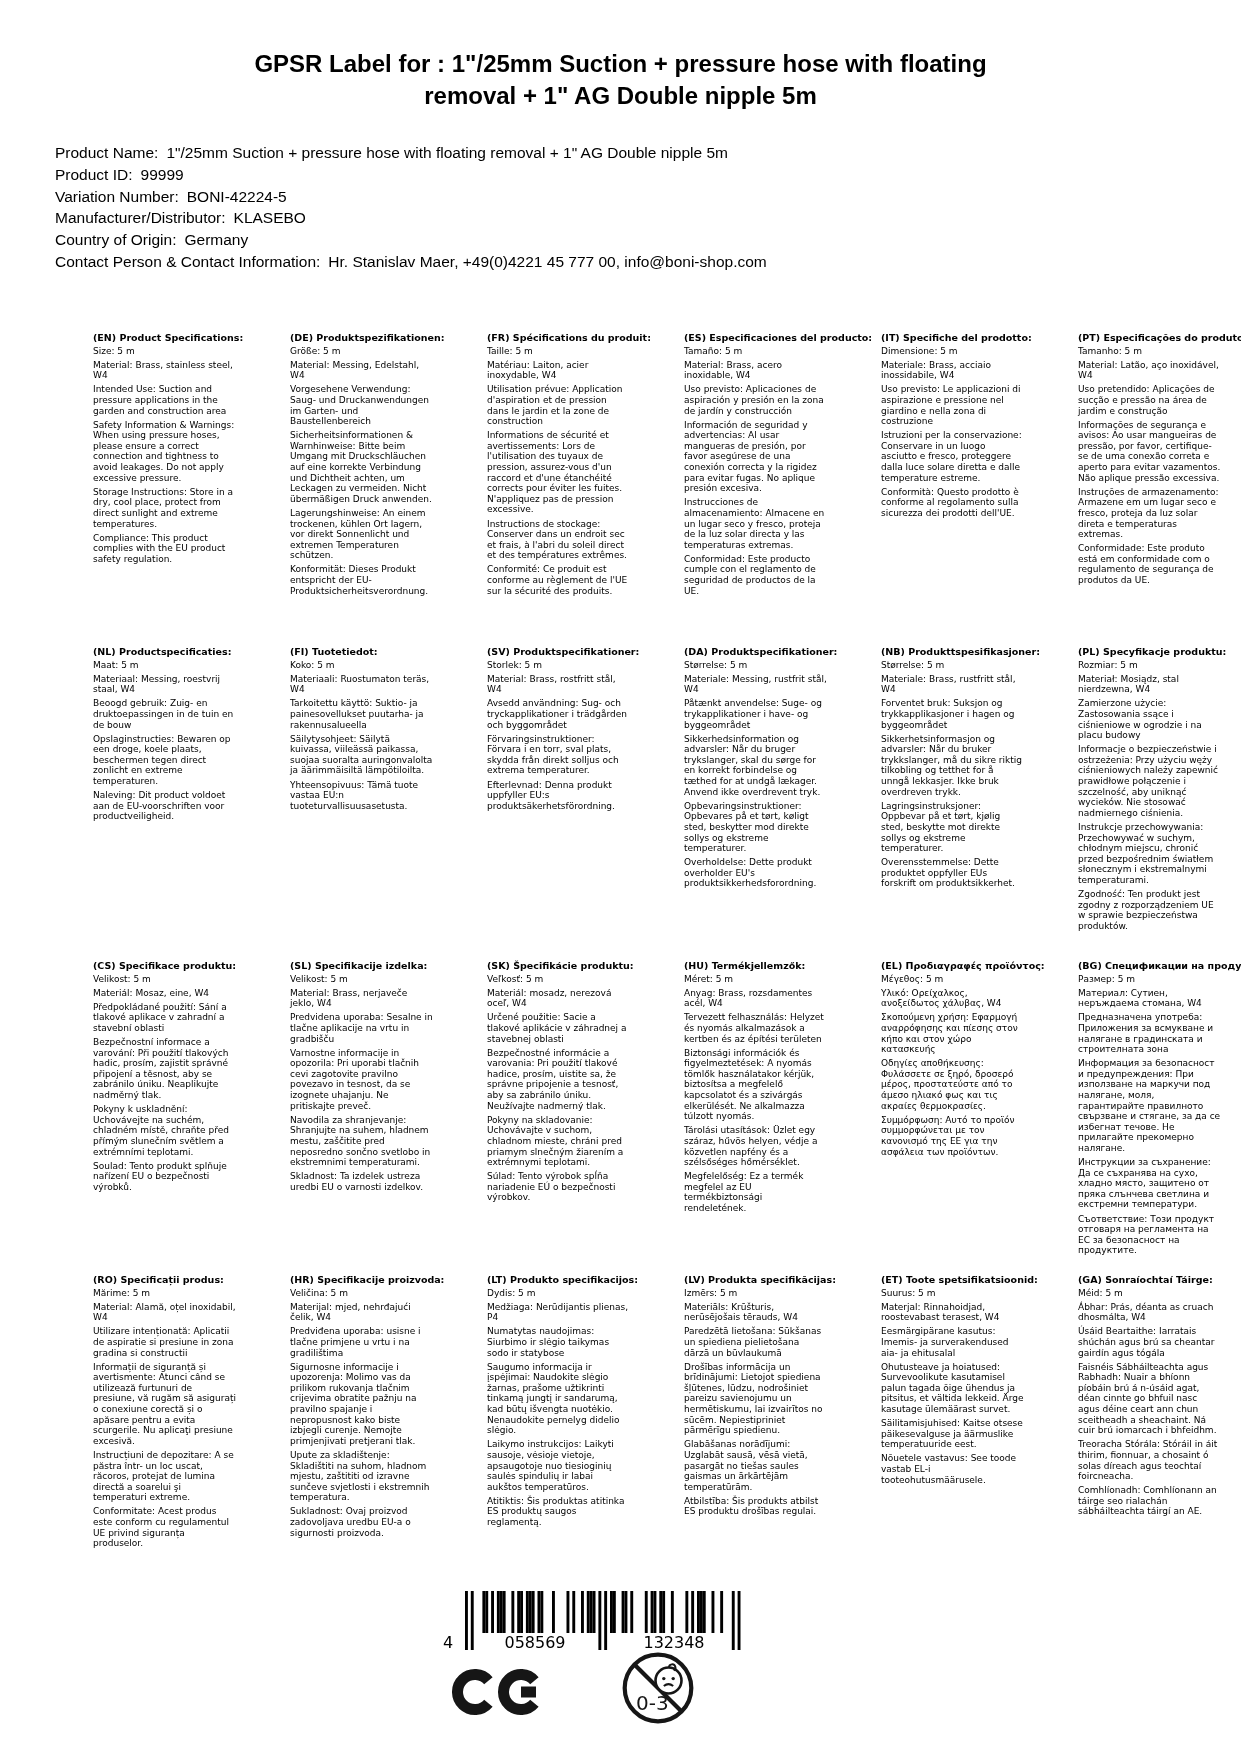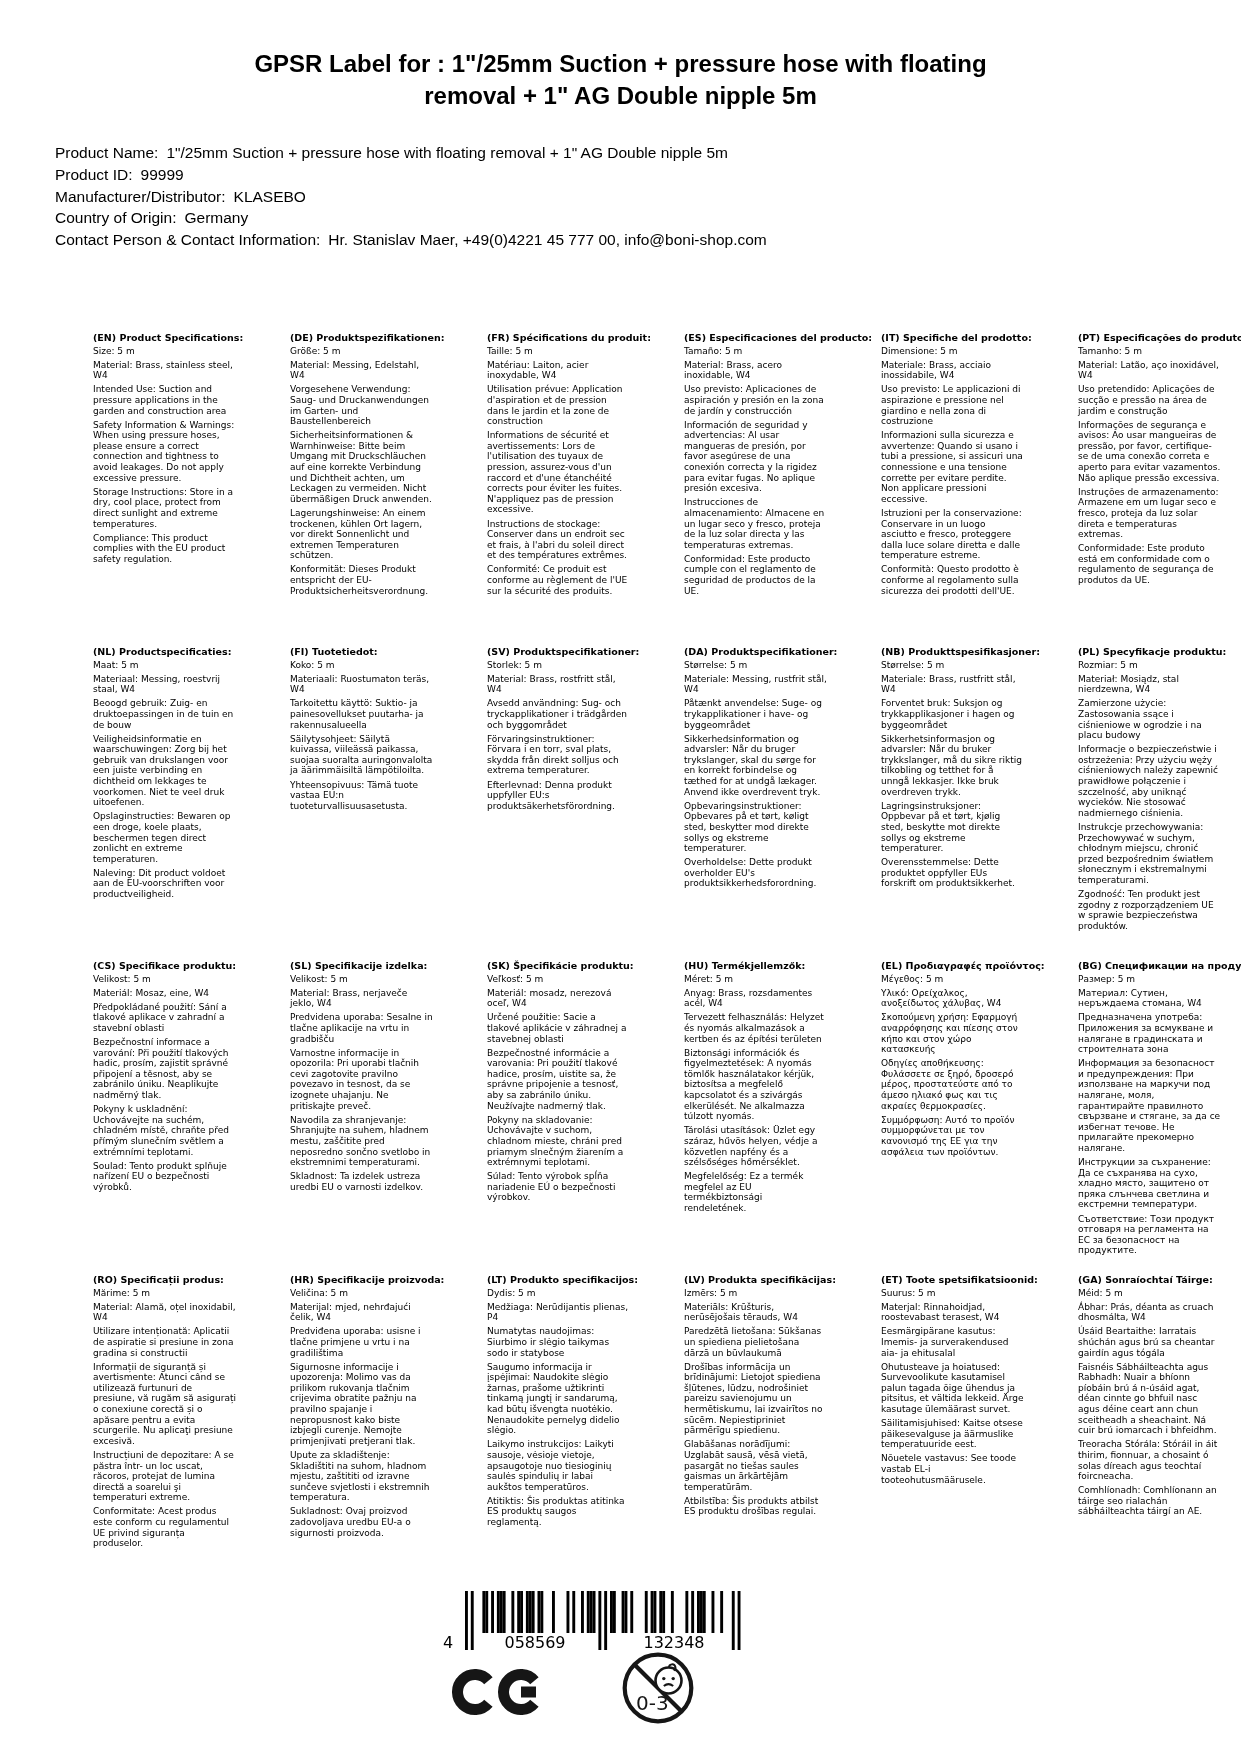--- a/index.html
+++ b/index.html
@@ -40,20 +40,21 @@
 <div>
 
   <div class="title">
     <div>GPSR Label for : 1"/25mm Suction + pressure hose with floating</div>
     <div>removal + 1" AG Double nipple 5m</div>
   </div>
 
   <div class="product-info">
       <div class="pi-row"><span class="pi-label">Product Name:</span><span class="pi-value">1"/25mm Suction + pressure hose with floating removal + 1" AG Double nipple 5m</span></div>
       <div class="pi-row"><span class="pi-label">Product ID:</span><span class="pi-value">99999</span></div>
+      <div class="pi-row"><span class="pi-label">Variation Number:</span><span class="pi-value">BONI-42224-5</span></div>
       <div class="pi-row"><span class="pi-label">Manufacturer/Distributor:</span><span class="pi-value">KLASEBO</span></div>
       <div class="pi-row"><span class="pi-label">Country of Origin:</span><span class="pi-value">Germany</span></div>
       <div class="pi-row"><span class="pi-label">Contact Person &amp; Contact Information:</span><span class="pi-value">Hr. Stanislav Maer, +49(0)4221 45 777 00, info@boni-shop.com</span></div>
     </div>
 
   <div class="spec-grid">
       <div class="spec-cell">
         <div class="spec-heading">(EN) Product Specifications:</div>
         <p class="spec-par">Size: 5 m</p>
         <p class="spec-par">Material: Brass, stainless steel, W4</p>
@@ -87,39 +88,37 @@
         <p class="spec-par">Uso previsto: Aplicaciones de aspiración y presión en la zona de jardín y construcción</p>
         <p class="spec-par">Información de seguridad y advertencias: Al usar mangueras de presión, por favor asegúrese de una conexión correcta y la rigidez para evitar fugas. No aplique presión excesiva.</p>
         <p class="spec-par">Instrucciones de almacenamiento: Almacene en un lugar seco y fresco, proteja de la luz solar directa y las temperaturas extremas.</p>
         <p class="spec-par">Conformidad: Este producto cumple con el reglamento de seguridad de productos de la UE.</p>
       </div>
       <div class="spec-cell">
         <div class="spec-heading">(IT) Specifiche del prodotto:</div>
         <p class="spec-par">Dimensione: 5 m</p>
         <p class="spec-par">Materiale: Brass, acciaio inossidabile, W4</p>
         <p class="spec-par">Uso previsto: Le applicazioni di aspirazione e pressione nel giardino e nella zona di costruzione</p>
-        <p class="spec-par">Informazioni sulla sicurezza e avvertenze: Quando si usano i tubi a pressione, si assicuri una connessione e una tensione corrette per evitare perdite. Non applicare pressioni eccessive.</p>
         <p class="spec-par">Istruzioni per la conservazione: Conservare in un luogo asciutto e fresco, proteggere dalla luce solare diretta e dalle temperature estreme.</p>
         <p class="spec-par">Conformità: Questo prodotto è conforme al regolamento sulla sicurezza dei prodotti dell'UE.</p>
       </div>
       <div class="spec-cell">
         <div class="spec-heading">(PT) Especificações do produto:</div>
         <p class="spec-par">Tamanho: 5 m</p>
         <p class="spec-par">Material: Latão, aço inoxidável, W4</p>
         <p class="spec-par">Uso pretendido: Aplicações de sucção e pressão na área de jardim e construção</p>
         <p class="spec-par">Informações de segurança e avisos: Ao usar mangueiras de pressão, por favor, certifique-se de uma conexão correta e aperto para evitar vazamentos. Não aplique pressão excessiva.</p>
         <p class="spec-par">Instruções de armazenamento: Armazene em um lugar seco e fresco, proteja da luz solar direta e temperaturas extremas.</p>
         <p class="spec-par">Conformidade: Este produto está em conformidade com o regulamento de segurança de produtos da UE.</p>
       </div>
       <div class="spec-cell">
         <div class="spec-heading">(NL) Productspecificaties:</div>
         <p class="spec-par">Maat: 5 m</p>
         <p class="spec-par">Materiaal: Messing, roestvrij staal, W4</p>
         <p class="spec-par">Beoogd gebruik: Zuig- en druktoepassingen in de tuin en de bouw</p>
-        <p class="spec-par">Veiligheidsinformatie en waarschuwingen: Zorg bij het gebruik van drukslangen voor een juiste verbinding en dichtheid om lekkages te voorkomen. Niet te veel druk uitoefenen.</p>
         <p class="spec-par">Opslaginstructies: Bewaren op een droge, koele plaats, beschermen tegen direct zonlicht en extreme temperaturen.</p>
         <p class="spec-par">Naleving: Dit product voldoet aan de EU-voorschriften voor productveiligheid.</p>
       </div>
       <div class="spec-cell">
         <div class="spec-heading">(FI) Tuotetiedot:</div>
         <p class="spec-par">Koko: 5 m</p>
         <p class="spec-par">Materiaali: Ruostumaton teräs, W4</p>
         <p class="spec-par">Tarkoitettu käyttö: Suktio- ja painesovellukset puutarha- ja rakennusalueella</p>
         <p class="spec-par">Säilytysohjeet: Säilytä kuivassa, viileässä paikassa, suojaa suoralta auringonvalolta ja äärimmäisiltä lämpötiloilta.</p>
         <p class="spec-par">Yhteensopivuus: Tämä tuote vastaa EU:n tuoteturvallisuusasetusta.</p>

